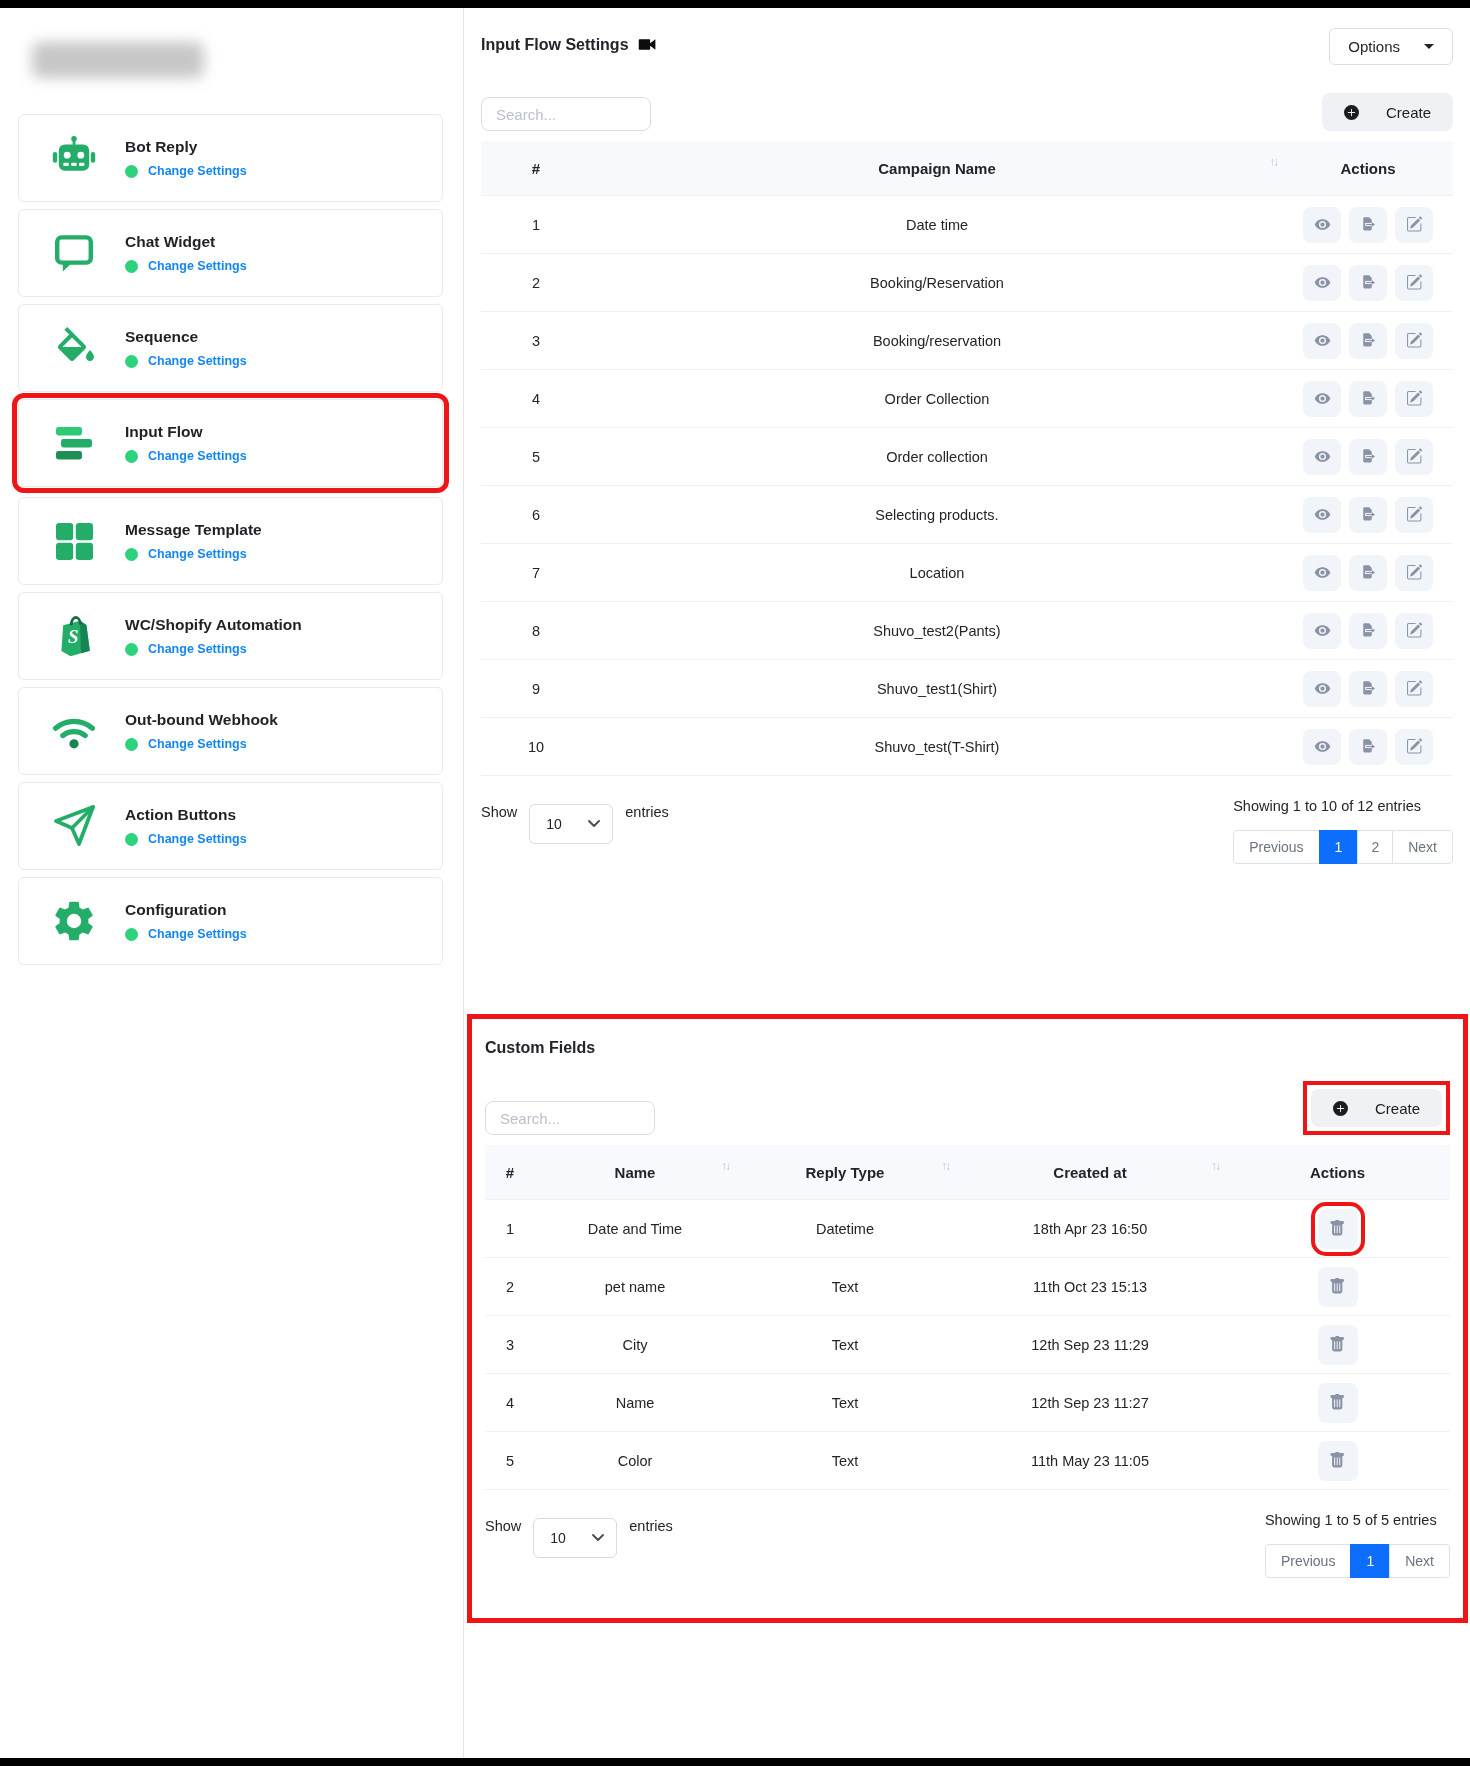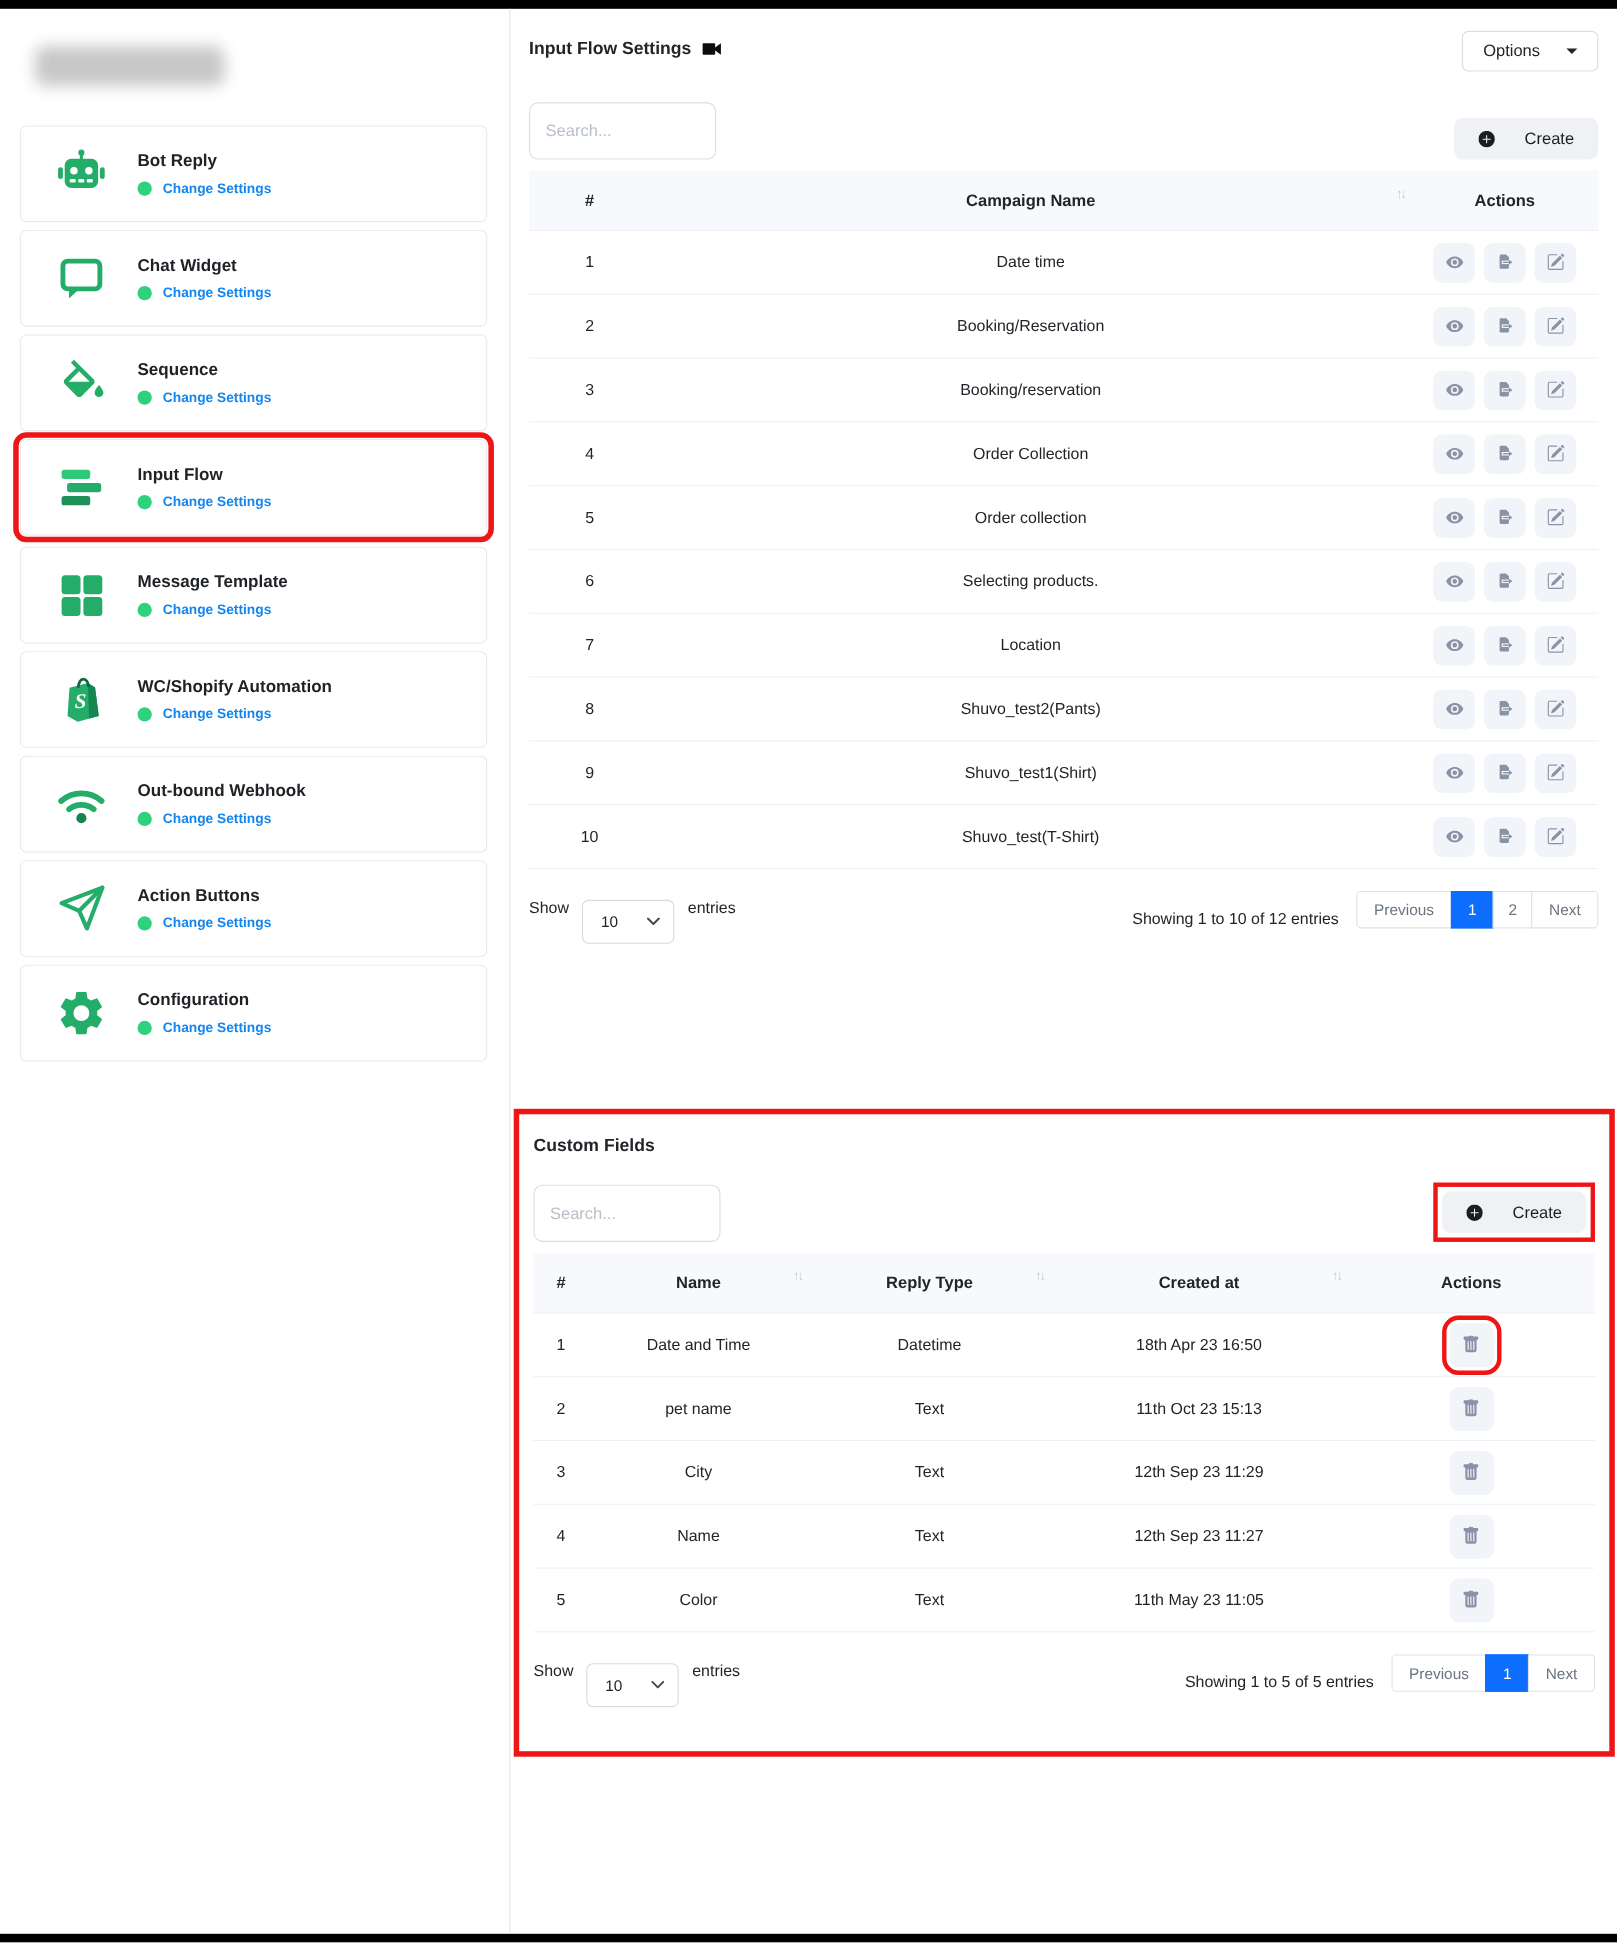--- a/index.html
+++ b/index.html
@@ -41,21 +41,21 @@
   .title-cam svg{width:21px; height:21px; display:block;}
   .options-btn{
     display:inline-flex; align-items:center; gap:24px; background:#fff;
     border:1px solid #d9dee3; border-radius:6px; padding:9px 18px;
     font-size:15px; color:#212529; font-family:inherit; cursor:pointer;
   }
   .caret-down{width:0; height:0; border-left:5px solid transparent; border-right:5px solid transparent; border-top:5px solid #212529; display:inline-block;}
 
   .toolbar{display:flex; justify-content:space-between; align-items:flex-end; margin-top:28px;}
   .search-input{
-    width:170px; height:52px; border:1px solid #d9dde3; border-radius:8px;
+    width:170px; height:34px; border:1px solid #d9dde3; border-radius:8px;
     padding:0 14px; font-size:15px; font-family:inherit; color:#212529;
   }
   .search-input::placeholder{color:#b9bfc9;}
   .create-btn{
     display:inline-flex; align-items:center; gap:27px; background:var(--btn-bg);
     border:none; border-radius:8px; padding:10px 22px; height:38px;
     font-size:15px; color:#1b1e21; font-family:inherit; cursor:pointer;
   }
   .create-btn svg{width:15px; height:15px;}
 
@@ -85,21 +85,21 @@
 
   
   .tfoot{display:flex; justify-content:space-between; align-items:flex-start; margin-top:20px;}
   .show-entries{display:flex; gap:12px; font-size:14.5px; margin-top:8px;}
   .fake-select{
     width:84px; height:40px; border:1px solid #d6dbe1; border-radius:6px; background:#fff;
     display:inline-flex; align-items:center; justify-content:space-between;
     padding:0 12px 0 16px; font-size:14px; cursor:pointer;
   }
   .fake-select svg{width:12px; height:8px;}
-  .foot-right{display:flex; align-items:flex-end; gap:16px;}
+  .foot-right{display:flex; flex-direction:column; align-items:flex-start; gap:16px;}
   .summary{font-size:14.5px; margin-top:2px;}
   .pagination{display:inline-flex;}
   .page-btn{
     border:1px solid var(--pg-border); background:#fff; color:#6b7380;
     font-size:14px; font-family:inherit; padding:8px 13px; margin-left:-1px; cursor:pointer;
   }
   .page-btn:first-child{border-radius:4px 0 0 4px; margin-left:0; padding:8px 15px;}
   .page-btn:last-child{border-radius:0 4px 4px 0; padding:8px 15px;}
   .page-btn.active{background:var(--pg-blue); border-color:var(--pg-blue); color:#fff; padding:8px 15px;}
 

